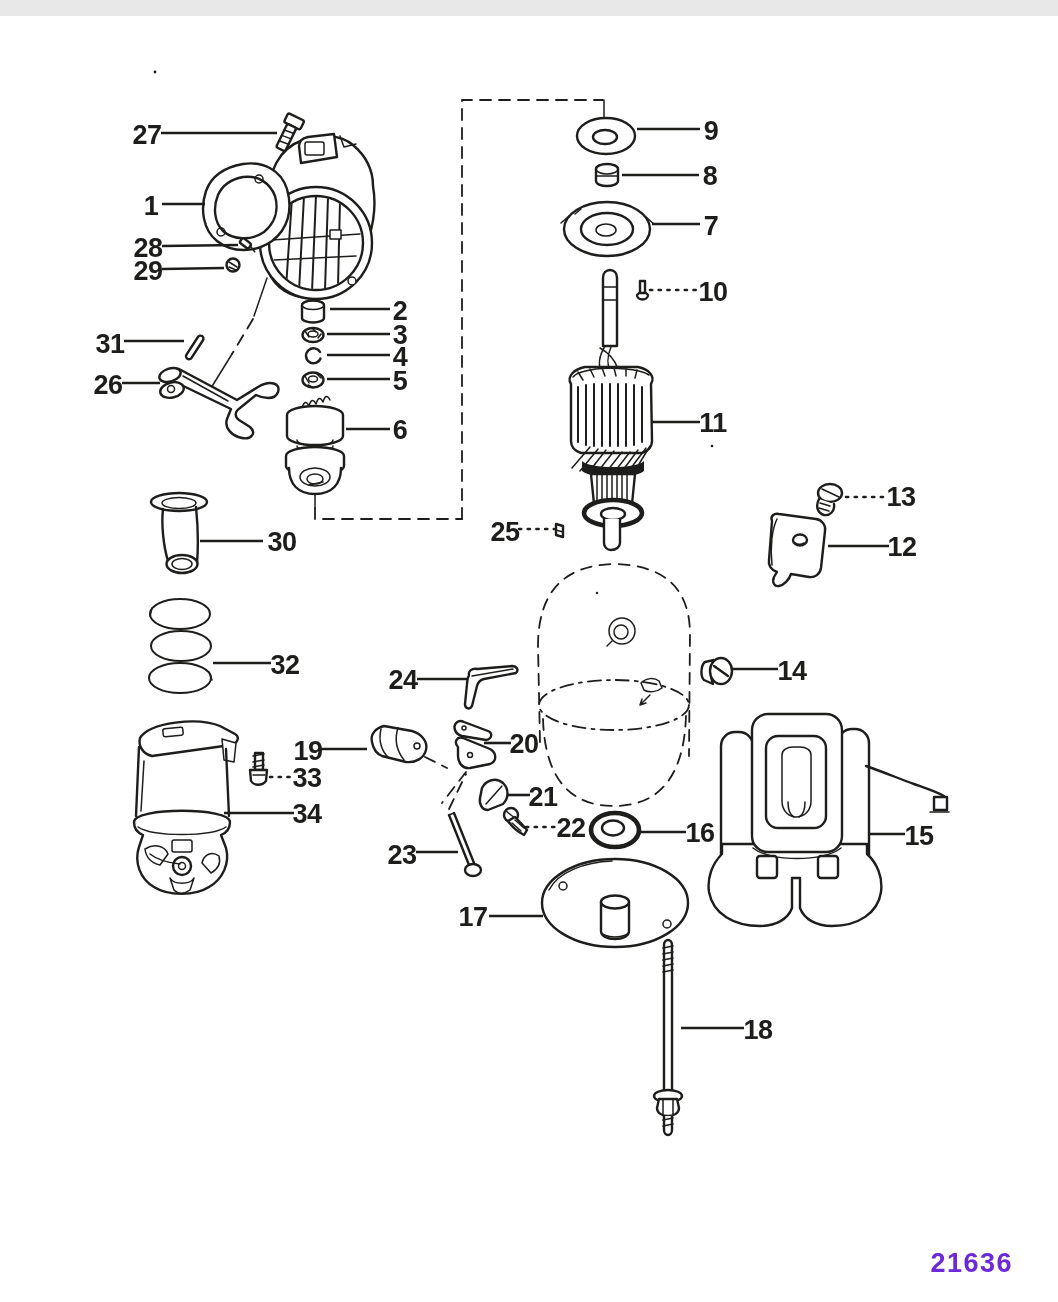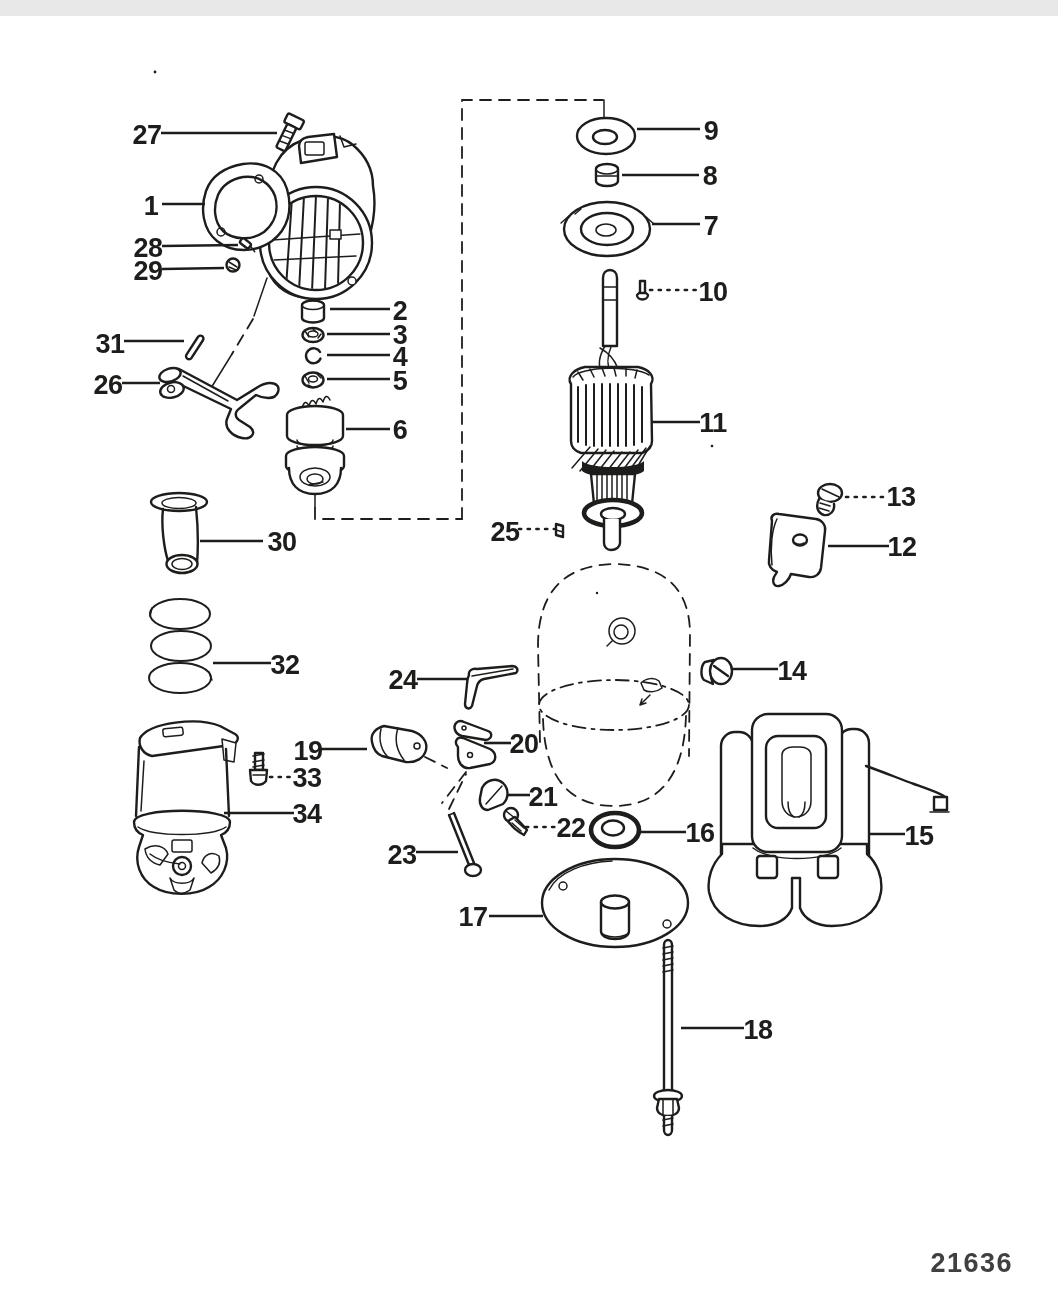--- a/index.html
+++ b/index.html
@@ -18,21 +18,21 @@
   .dsh { stroke-dasharray:11 8; stroke-width:1.8; }
   .ddot{ stroke-dasharray:13 6 3 6; stroke-width:1.8; }
   .ink { fill:#1d1d1b; stroke:none; }
   
   .leader { stroke:#1d1d1b; stroke-width:2.6; fill:none; }
   .leader.dotted { stroke-dasharray:2.2 6.5; stroke-linecap:round; }
   .lbl { font-family:"Liberation Sans", sans-serif; font-weight:700; font-size:27px;
          fill:#1d1d1b; letter-spacing:-0.5px; }
   .drawing-number {
     position:absolute; top:1232px; right:45px;
-    font-weight:700; font-size:27px; letter-spacing:1.5px; color:#404040;
+    font-weight:700; font-size:27px; letter-spacing:1.5px; color:#6d28d9;
   }
 </style>
 </head>
 <body>
 
 <div class="page">
 
 <svg class="art" viewBox="0 0 1058 1302" xmlns="http://www.w3.org/2000/svg">
 
   <defs>

